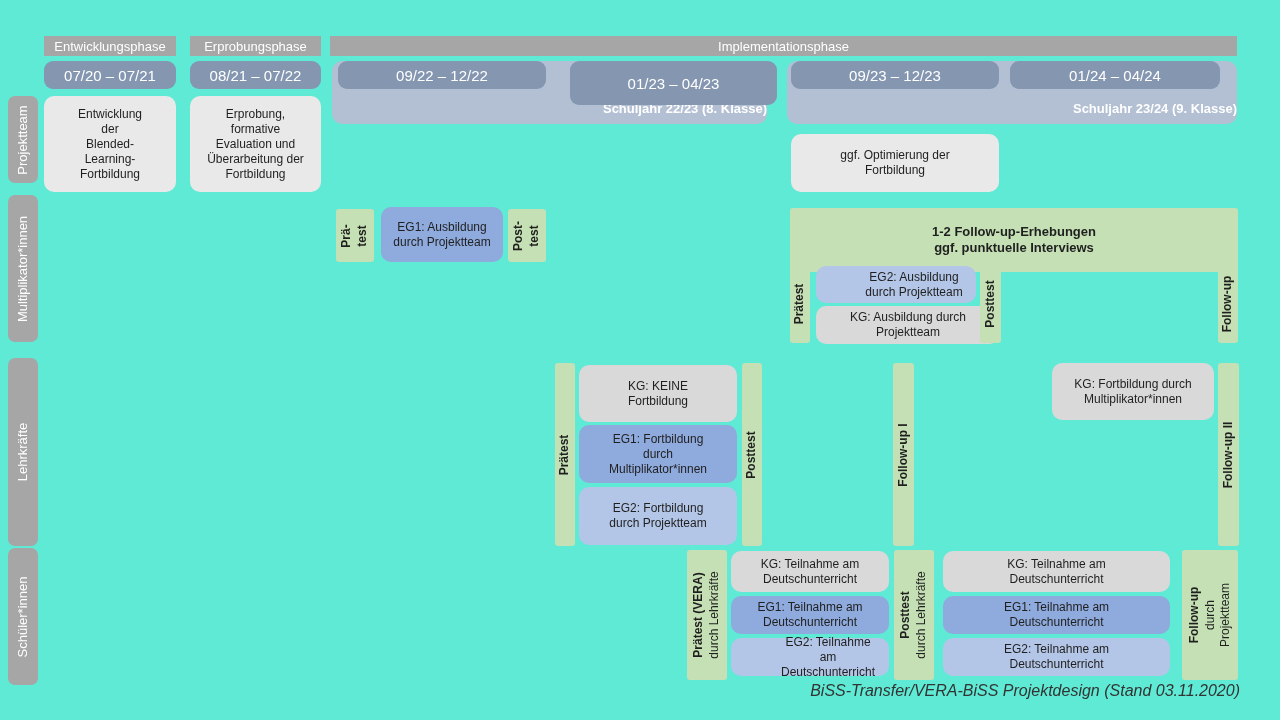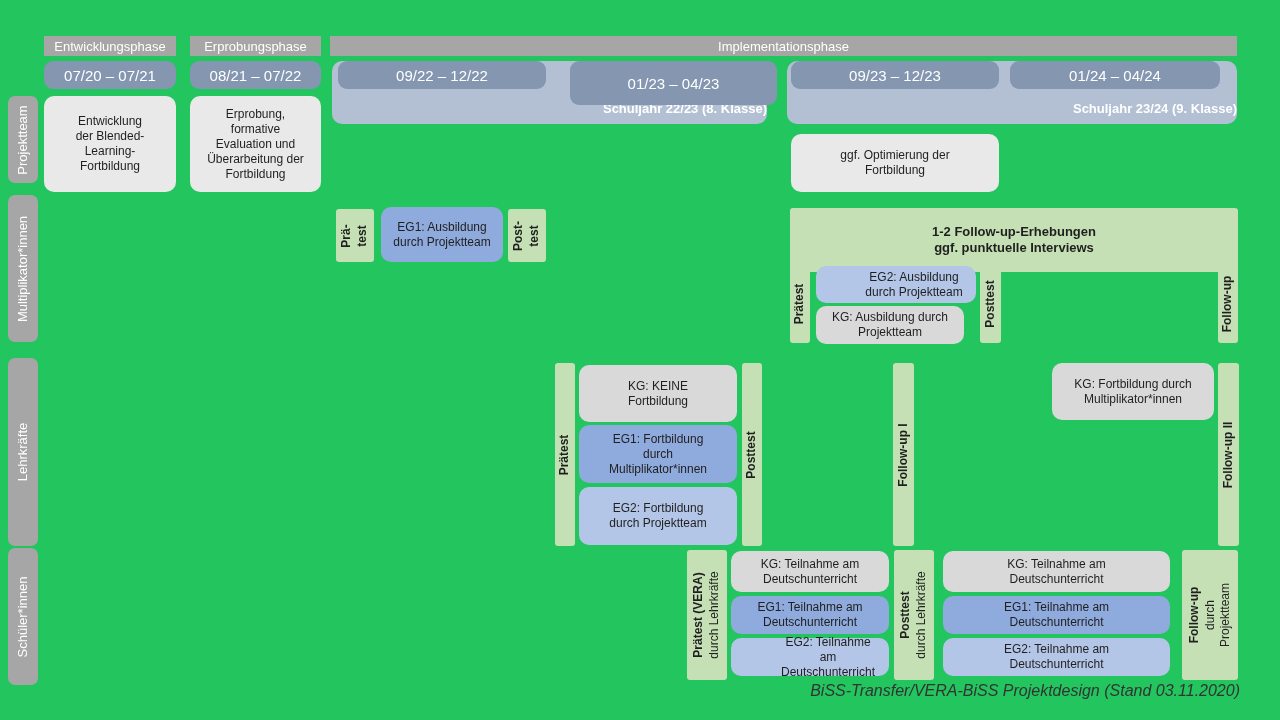--- a/index.html
+++ b/index.html
@@ -1,35 +1,35 @@
 <!DOCTYPE html>
 <html><head>
 <meta charset="utf-8">
 <style>
   html,body{margin:0;padding:0;background:#fff;}
-  #stage{position:relative;width:1280px;height:720px;background:#22c55e;overflow:hidden;
+  #stage{position:relative;width:1280px;height:720px;background:#5eead4;overflow:hidden;
          font-family:"Liberation Sans",sans-serif;color:#1f1f1f;}
   .phase{position:absolute;background:#a6a6a6;color:#ffffff;font-size:13px;
          display:flex;align-items:center;justify-content:center;}
   .pill{position:absolute;background:#8496b0;color:#ffffff;font-size:15px;border-radius:9px;
         display:flex;align-items:center;justify-content:center;}
   .sj{position:absolute;background:#b3bfd3;border-radius:10px;}
   .sj-label{position:absolute;left:0;right:0;bottom:8px;text-align:right;
             font-weight:bold;font-size:13px;color:#ffffff;margin-top:32px;}
   .box{position:absolute;display:flex;align-items:center;justify-content:center;
        text-align:center;border-radius:10px;font-size:12px;line-height:1.25;padding:0 10px;
        box-sizing:border-box;}
   .gray-l{background:#e9e9e9;}
   .gray{background:#d9d9d9;}
   .blue-d{background:#8faadc;}
   .blue-l{background:#b4c6e7;padding-left:46px;}
   .green{background:#c5e0b4;}
   .bold{font-weight:bold;}
   .fs13{font-size:13px;}
-  .pad18{padding:0 26px;}
+  .pad18{padding:0 34px;}
   .pad12{padding:0 12px;}
   .pad30{padding:0 30px;}
   .pad26{padding:8px 26px;}
   .pad45{padding:0 45px;}
   .vbox{position:absolute;background:#c5e0b4;border-radius:3px;}
   .rowlabel{position:absolute;left:8px;width:30px;background:#a6a6a6;border-radius:7px;}
   .vtext{position:absolute;top:50%;left:50%;transform:translate(-50%,-50%) rotate(-90deg);
          text-align:center;font-size:12px;font-weight:bold;line-height:1.3;color:#1f1f1f;
          white-space:nowrap;}
   .vtext.wrap{white-space:normal;}
@@ -92,21 +92,21 @@
     </div>
   </div>
   <div class="box green bold fs13" style="left:790px;top:208px;width:448px;height:64px;border-radius:3px;flex-direction:column">
     <span>1-2 Follow-up-Erhebungen</span>
     <span>ggf. punktuelle Interviews</span>
   </div>
   <div class="vbox" style="left:790px;top:265px;width:20px;height:78px">
     <div class="vtext">Prätest</div>
   </div>
   <div class="box blue-l" style="left:816px;top:266px;width:160px;height:37px">EG2: Ausbildung durch Projektteam</div>
-  <div class="box gray" style="left:816px;top:306px;width:148px;height:38px">KG: Ausbildung durch Projektteam</div>
+  <div class="box gray" style="left:816px;top:306px;width:184px;height:38px">KG: Ausbildung durch Projektteam</div>
   <div class="vbox" style="left:980px;top:265px;width:21px;height:78px">
     <div class="vtext">Posttest</div>
   </div>
   <div class="vbox" style="left:1218px;top:265px;width:20px;height:78px">
     <div class="vtext">Follow-up</div>
   </div>
 
   <div class="vbox" style="left:555px;top:363px;width:20px;height:183px">
     <div class="vtext">Prätest</div>
   </div>

